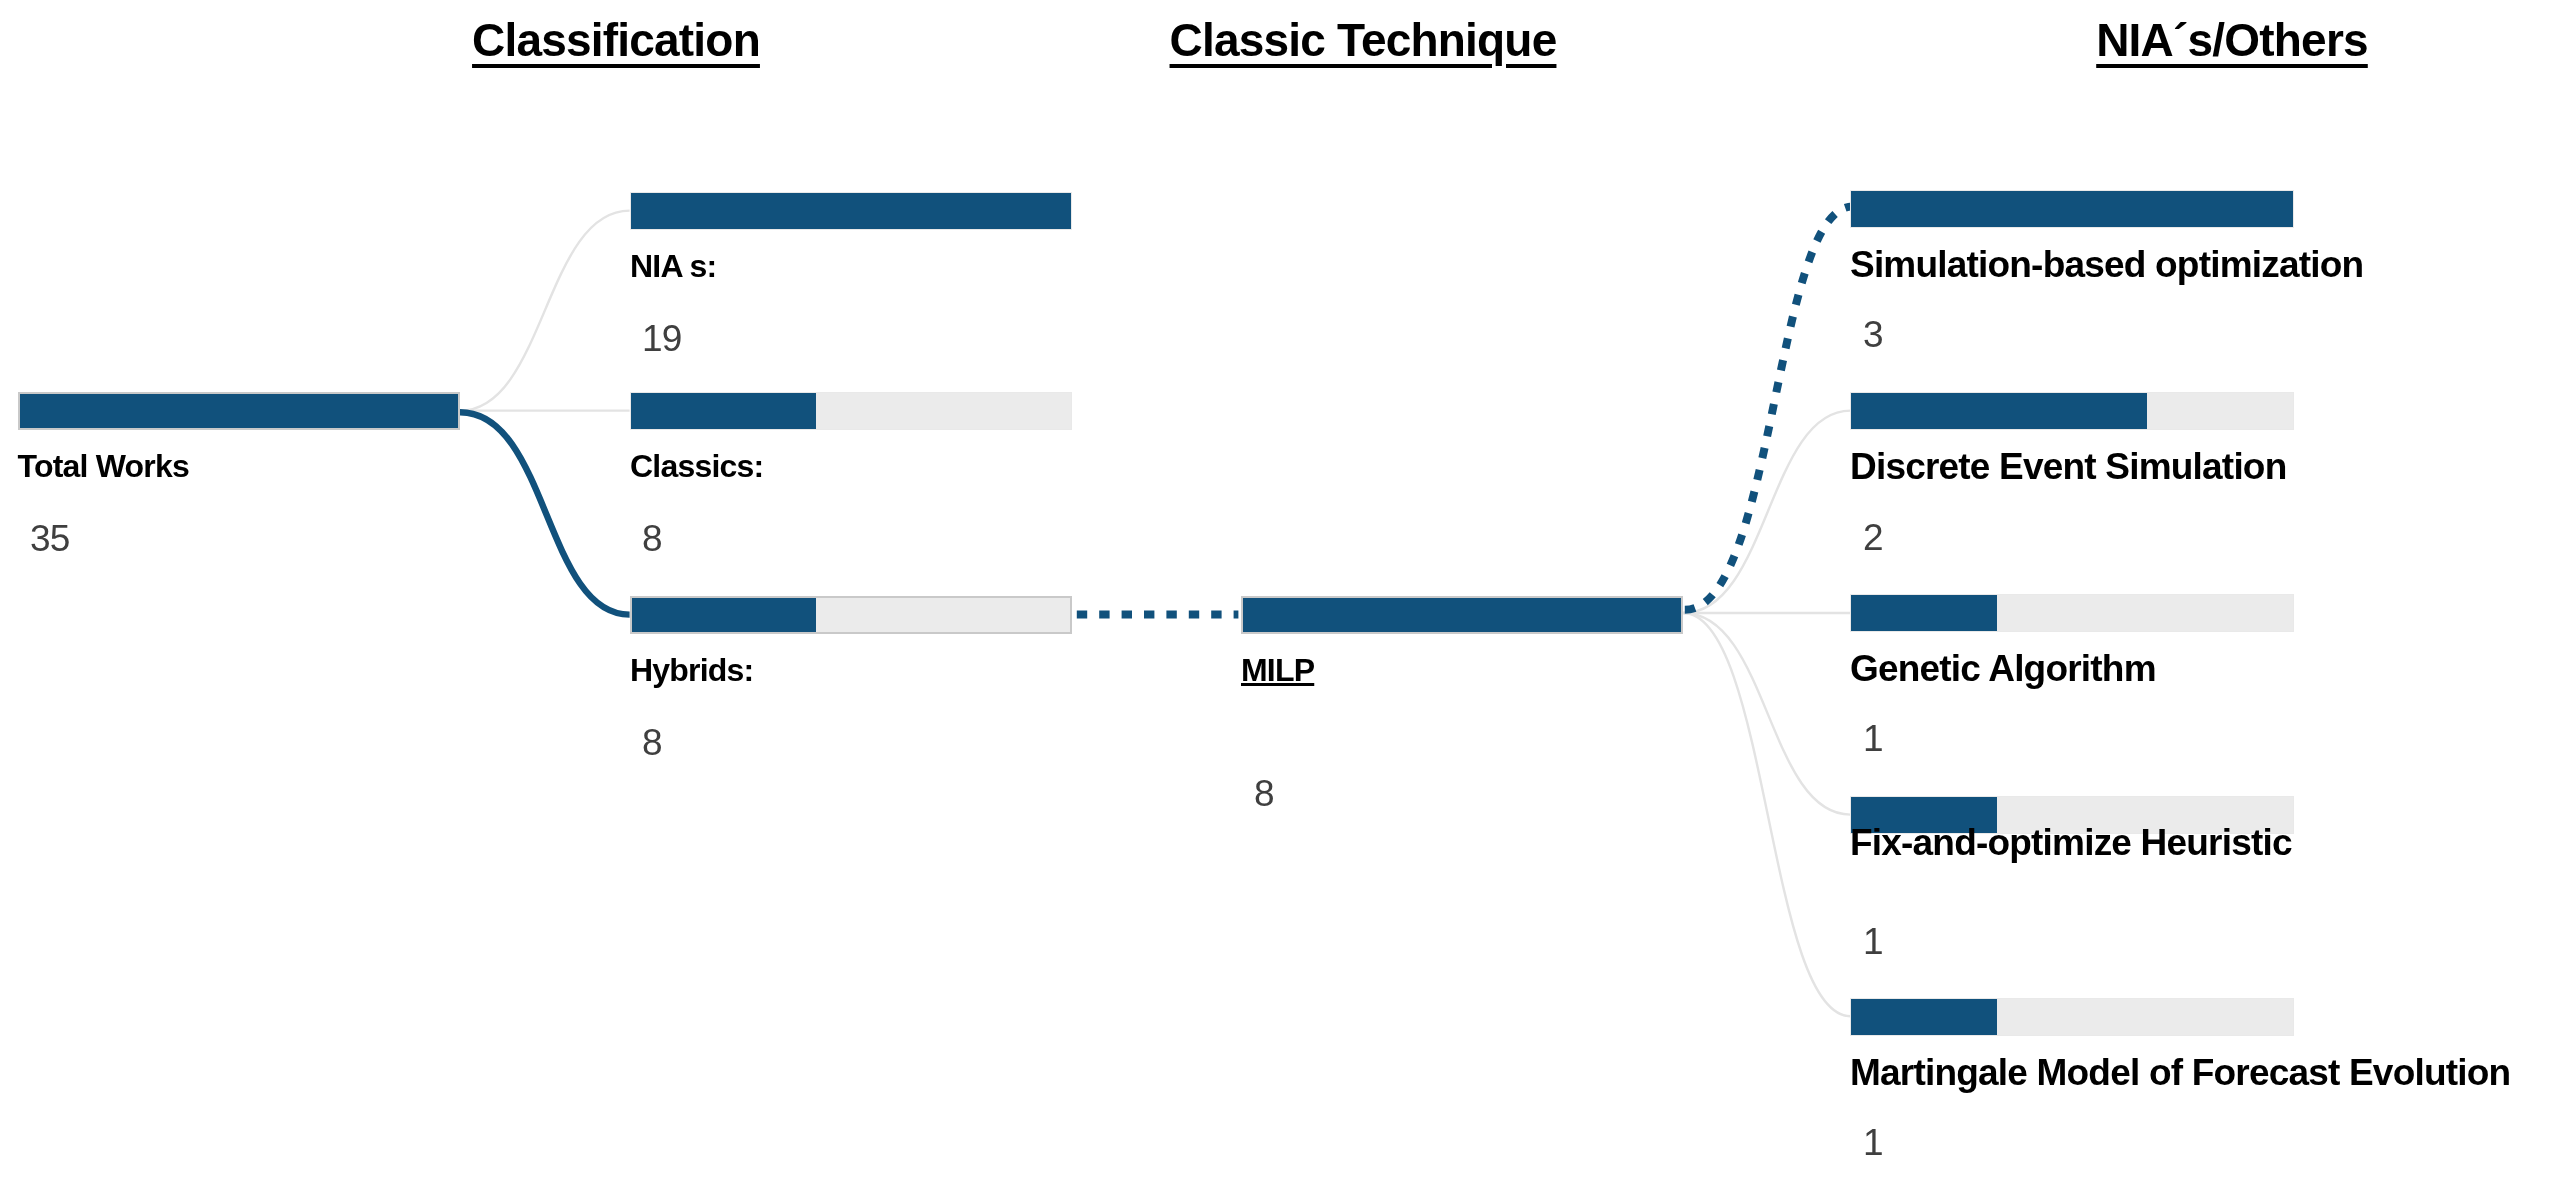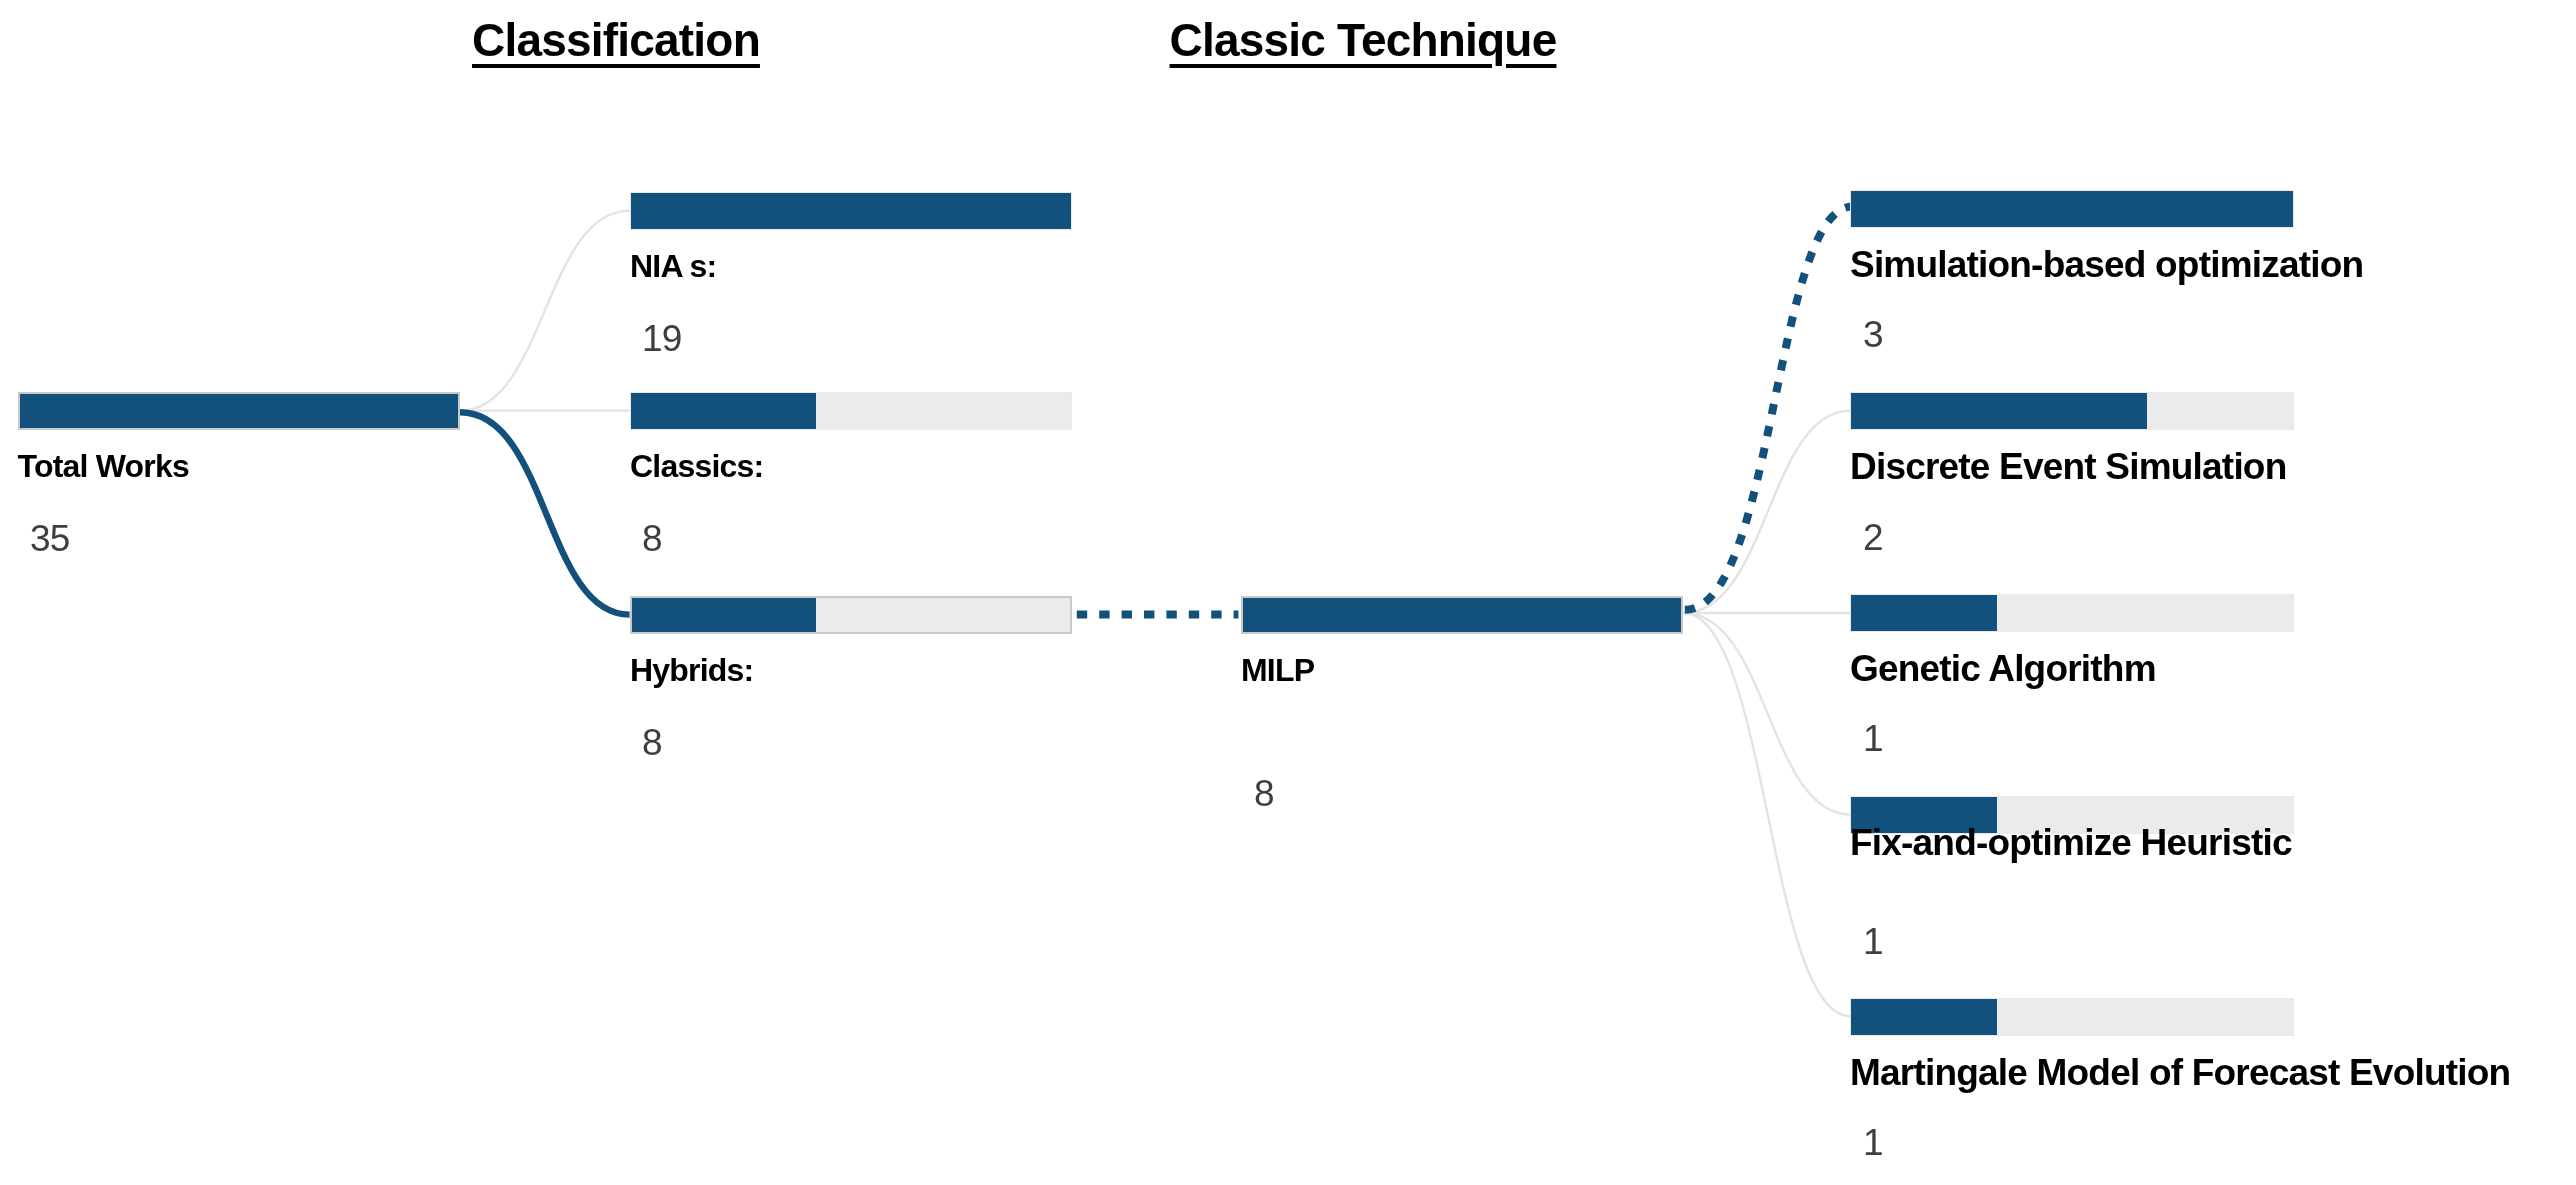--- a/index.html
+++ b/index.html
@@ -57,20 +57,21 @@
     white-space:nowrap;
   }
 </style>
 </head>
 <body>
 
 <div id="stage">
 
   <div class="col-header" style="left:312px;top:12.8px;">Classification</div>
   <div class="col-header" style="left:1059px;top:12.8px;">Classic Technique</div>
+  <div class="col-header" style="left:1928px;top:12.8px;">NIA´s/Others</div>
 
   <svg class="links" width="2576" height="1186" viewBox="0 0 3220 1482">
 
     <path class="link-gray" d="M575,513 C681,513 681,263 787,263"></path>
     <path class="link-gray" d="M575,513 L787,513"></path>
 
     <path class="link-gray" d="M2104,766 C2210,766 2210,513 2313,513"></path>
     <path class="link-gray" d="M2104,766 L2313,766"></path>
     <path class="link-gray" d="M2104,766 C2210,766 2210,1018 2313,1018"></path>
     <path class="link-gray" d="M2104,766 C2210,766 2210,1270 2313,1270"></path>
@@ -109,21 +110,21 @@
       <div class="fill" style="width:42%;"></div>
     </div>
     <div class="node-label" style="left:630px;top:652px;text-align:right;">Hybrids:</div>
     <div class="node-value" style="left:642px;top:722px;">8</div>
   </div>
 
   <div class="node">
     <div class="bar selected" style="left:1241px;top:596px;">
       <div class="fill" style="width:100%;"></div>
     </div>
-    <div class="node-label" style="left:1241px;top:652px;">MILP</div>
+    <div class="node-label" style="left:1241px;top:652px;text-decoration:underline;">MILP</div>
     <div class="node-value" style="left:1254px;top:773px;">8</div>
   </div>
 
   <div class="node">
     <div class="bar" style="left:1850px;top:190px;width:444px;">
       <div class="fill" style="width:100%;"></div>
     </div>
     <div class="node-label" style="left:1850px;top:244px;font-size:37px;">Simulation-based optimization</div>
     <div class="node-value" style="left:1863px;top:314px;">3</div>
   </div>

